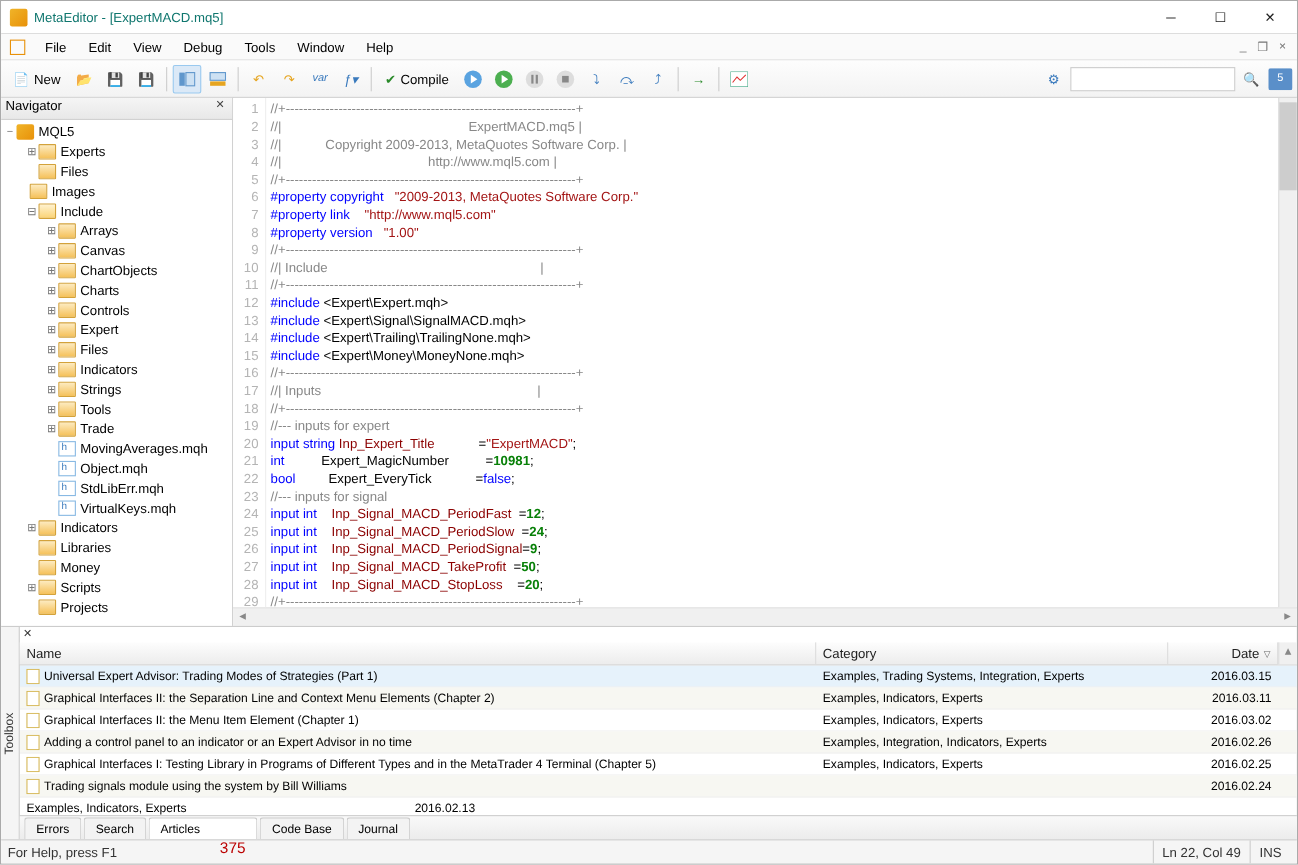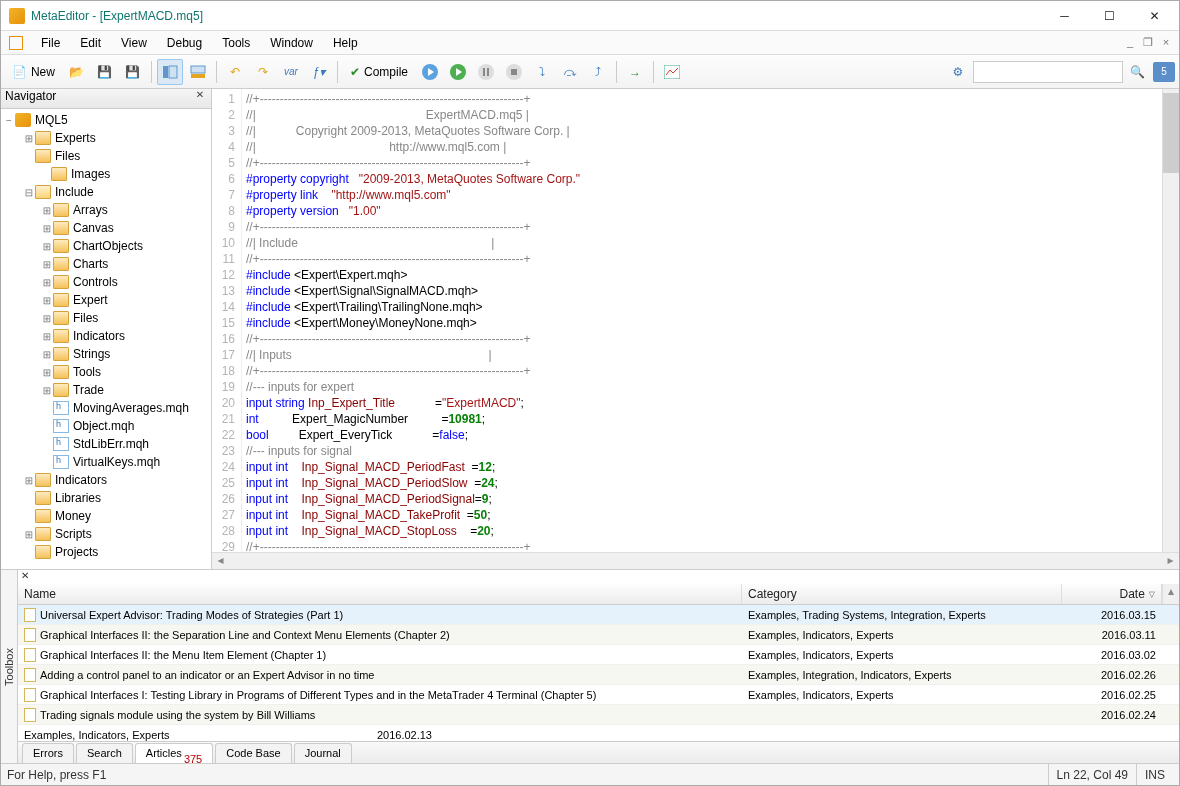--- a/index.html
+++ b/index.html
@@ -52,24 +52,24 @@
 .gh { border-right: 1px solid #ddd; padding: 0 6px; display: flex; align-items: center; font-size: 11px; color: #222; }
 .gh.name { flex: 1; } .gh.cat { width: 320px; } .gh.date { width: 100px; justify-content: flex-end; gap: 4px;}
 .grid-body { flex: 1; overflow: hidden; }
 .grow { height: 20px; display: flex; align-items: center; border-bottom: 1px solid #f0f0f0; }
 .grow:nth-child(even) { background: #f7f7f2; }
 .grow.sel { background: #e6f2fb; }
 .gc { padding: 0 6px; overflow: hidden; text-overflow: ellipsis; white-space: nowrap; font-size: 11px; }
 .gc.name { flex: 1; display: flex; align-items: center; gap: 4px;}
 .gc.cat { width: 320px; } .gc.date { width: 100px; text-align: right; }
 .doc-icn { width: 12px; height: 14px; background: #fff; border: 1px solid #d6b858; position:relative; }
-.tb-tabs { height: 22px; background: linear-gradient(#f9f9f9,#ececec); border-top: 1px solid #ccc; display: flex; align-items: center; padding: 0 4px; }
+.tb-tabs { height: 22px; background: linear-gradient(#f9f9f9,#ececec); border-top: 1px solid #ccc; display: flex; align-items: flex-end; padding: 0 4px; }
 .tb-tab { height: 20px; padding: 0 10px; border: 1px solid #ccc; border-bottom: none; margin-right: 2px; background: #f3f3f3; font-size: 11px; display: flex; align-items: center; border-radius: 3px 3px 0 0;}
 .tb-tab.active { background: #fff; }
-.tb-tab .badge { color: #b00; font-size: 11px; margin-left: 2px; position:relative; top:6px;}
+.tb-tab .badge { color: #b00; font-size: 14px; margin-left: 18px; position:relative; top:16px;}
 .statusbar { height: 22px; background: #f5f5f5; border-top: 1px solid #ccc; display: flex; align-items: center; padding: 0 6px; font-size: 11px; color: #333; }
 .statusbar .seg { padding: 0 8px; border-left:1px solid #ccc; height:100%; display:flex; align-items:center;}
 .statusbar .first { flex:1; border-left:none; padding-left:0;}
 svg { display: block; }
 </style>
 </head>
 <body>
 
 <div class="titlebar">
   <span class="icon-app"></span>
@@ -209,21 +209,21 @@
           <div class="tree-item" style="padding-left: 22px;">
             <span class="exp">⊞</span>
             <span class="ficon folder"></span>
             <span>Experts</span>
           </div>
           <div class="tree-item" style="padding-left: 22px;">
             <span class="exp none"></span>
             <span class="ficon folder"></span>
             <span>Files</span>
           </div>
-          <div class="tree-item" style="padding-left: 38px;">
+          <div class="tree-item" style="padding-left: 14px;">
             <span class="exp none"></span>
             <span class="ficon folder"></span>
             <span>Images</span>
           </div>
           <div class="tree-item" style="padding-left: 22px;">
             <span class="exp">⊟</span>
             <span class="ficon folder open"></span>
             <span>Include</span>
           </div>
           <div class="tree-item" style="padding-left: 40px;">

